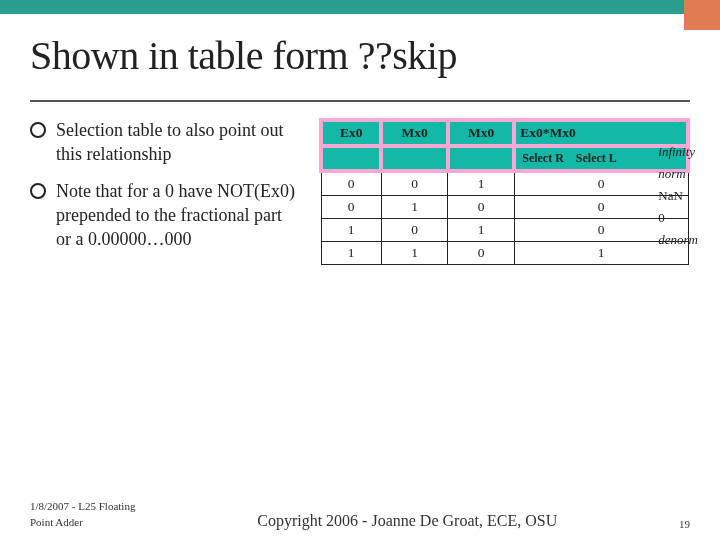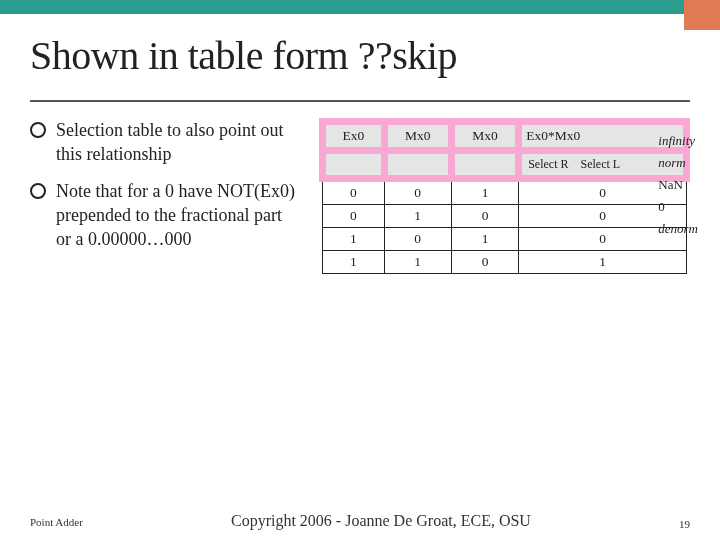--- a/index.html
+++ b/index.html
@@ -106,25 +106,25 @@
 
     
     .sel-table {
       border-collapse: collapse;
       font-size: 13.5px;
       color: #222;
       width: 100%;
     }
 
     .sel-table th {
-      font-weight: normal;
-      border: 7px solid #f9a8d4;
+      font-weight: bold;
+      border: 4px solid #f9a8d4;
       padding: 3px 6px;
       text-align: center;
-      background: #e5e5e5;
+      background: #14b8a6;
     }
 
     .sel-table td {
       border: 1px solid #222;
       padding: 3px 6px;
       text-align: center;
       background: #fff;
     }
 
     
@@ -152,21 +152,21 @@
     .footer-right { font-size: 11px; margin-top: 29px; }
 
     
     .table-wrapper {
       position: relative;
     }
 
     .annotations {
       position: absolute;
       right: -8px;
-      top: 12px;
+      top: 23px;
       display: flex;
       flex-direction: column;
       gap: 0px;
       font-size: 13px;
       color: #222;
     }
 
     .ann-row {
       height: 22px;
       display: flex;
@@ -260,17 +260,18 @@
           </div>
         </div>
       </div>
     </div>
 
   </div>
 </div>
 
 <div class="footer">
   <div class="footer-left">
+    <div>1/8/2007 - L25 Floating</div>
     <div>Point Adder</div>
   </div>
   <div class="footer-center">Copyright 2006 - Joanne De Groat, ECE, OSU</div>
   <div class="footer-right">19</div>
 </div>
 
 </body></html>

